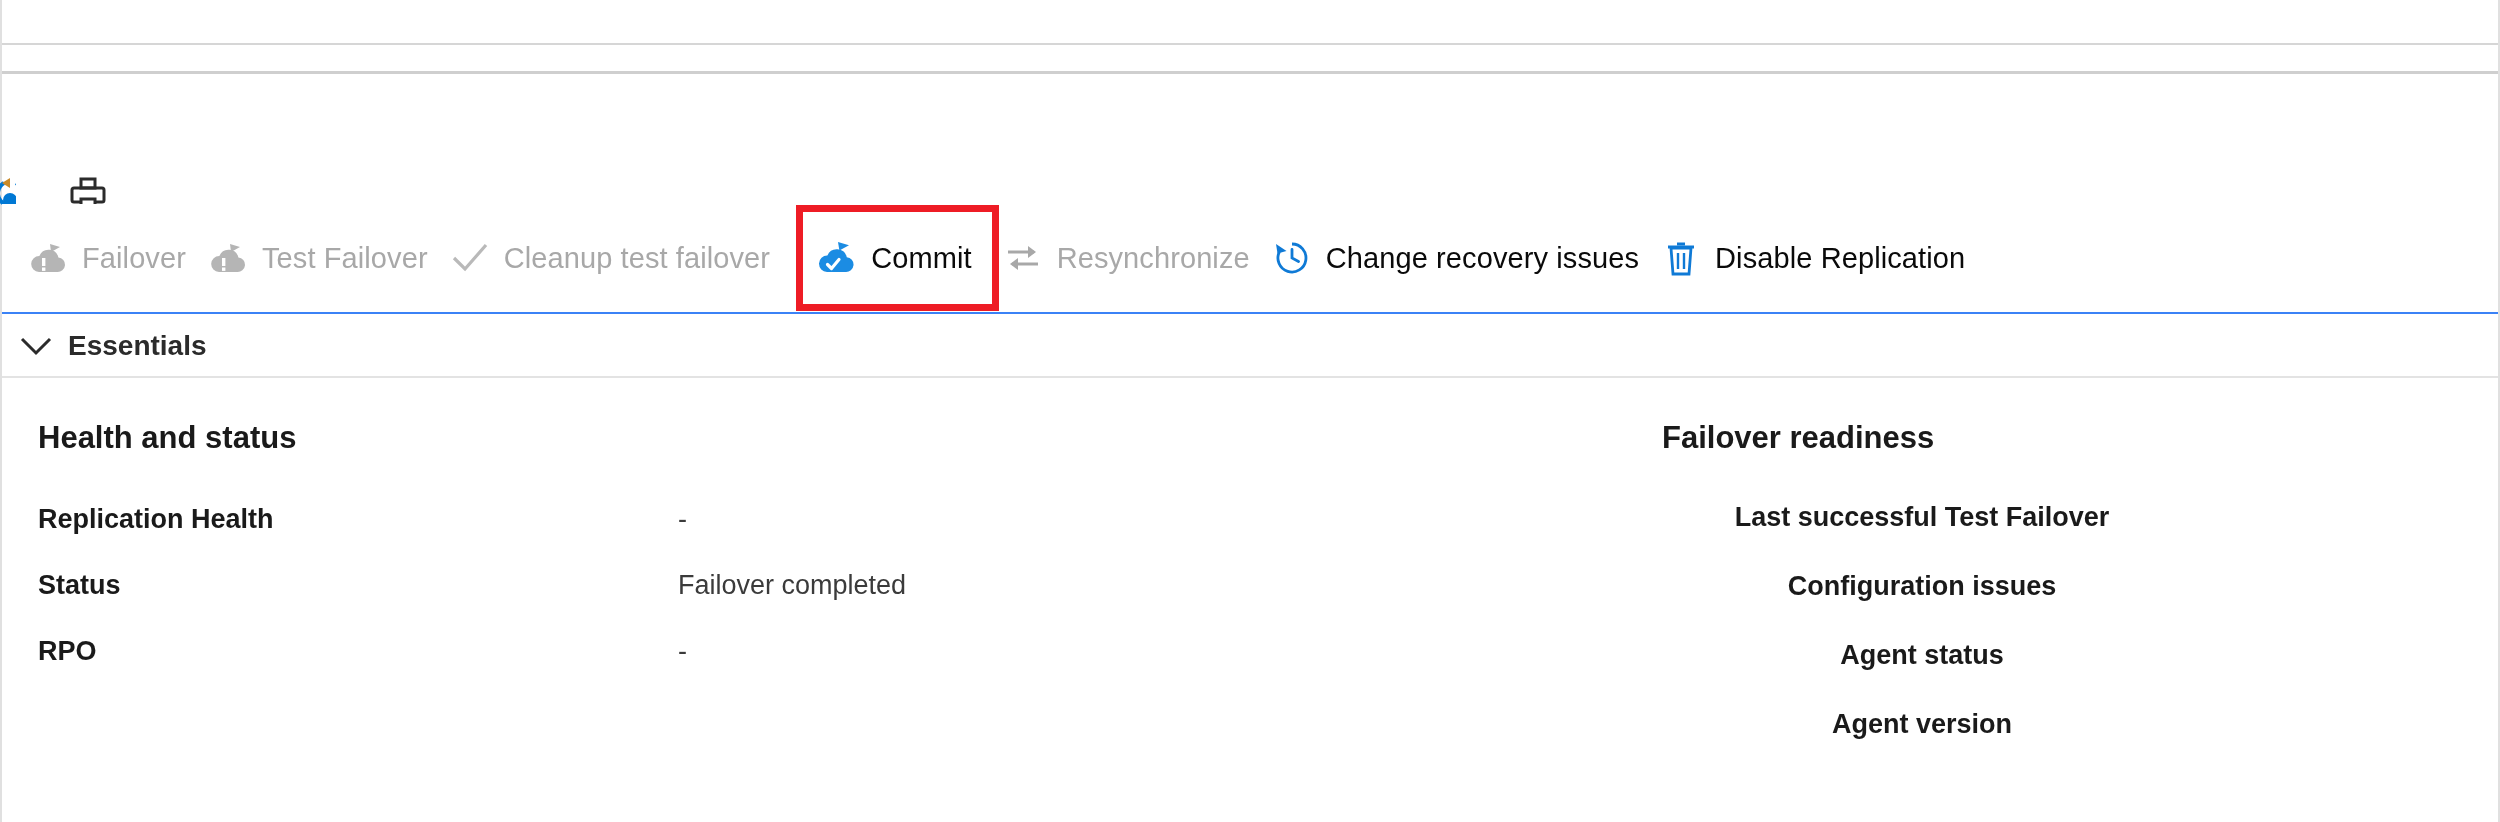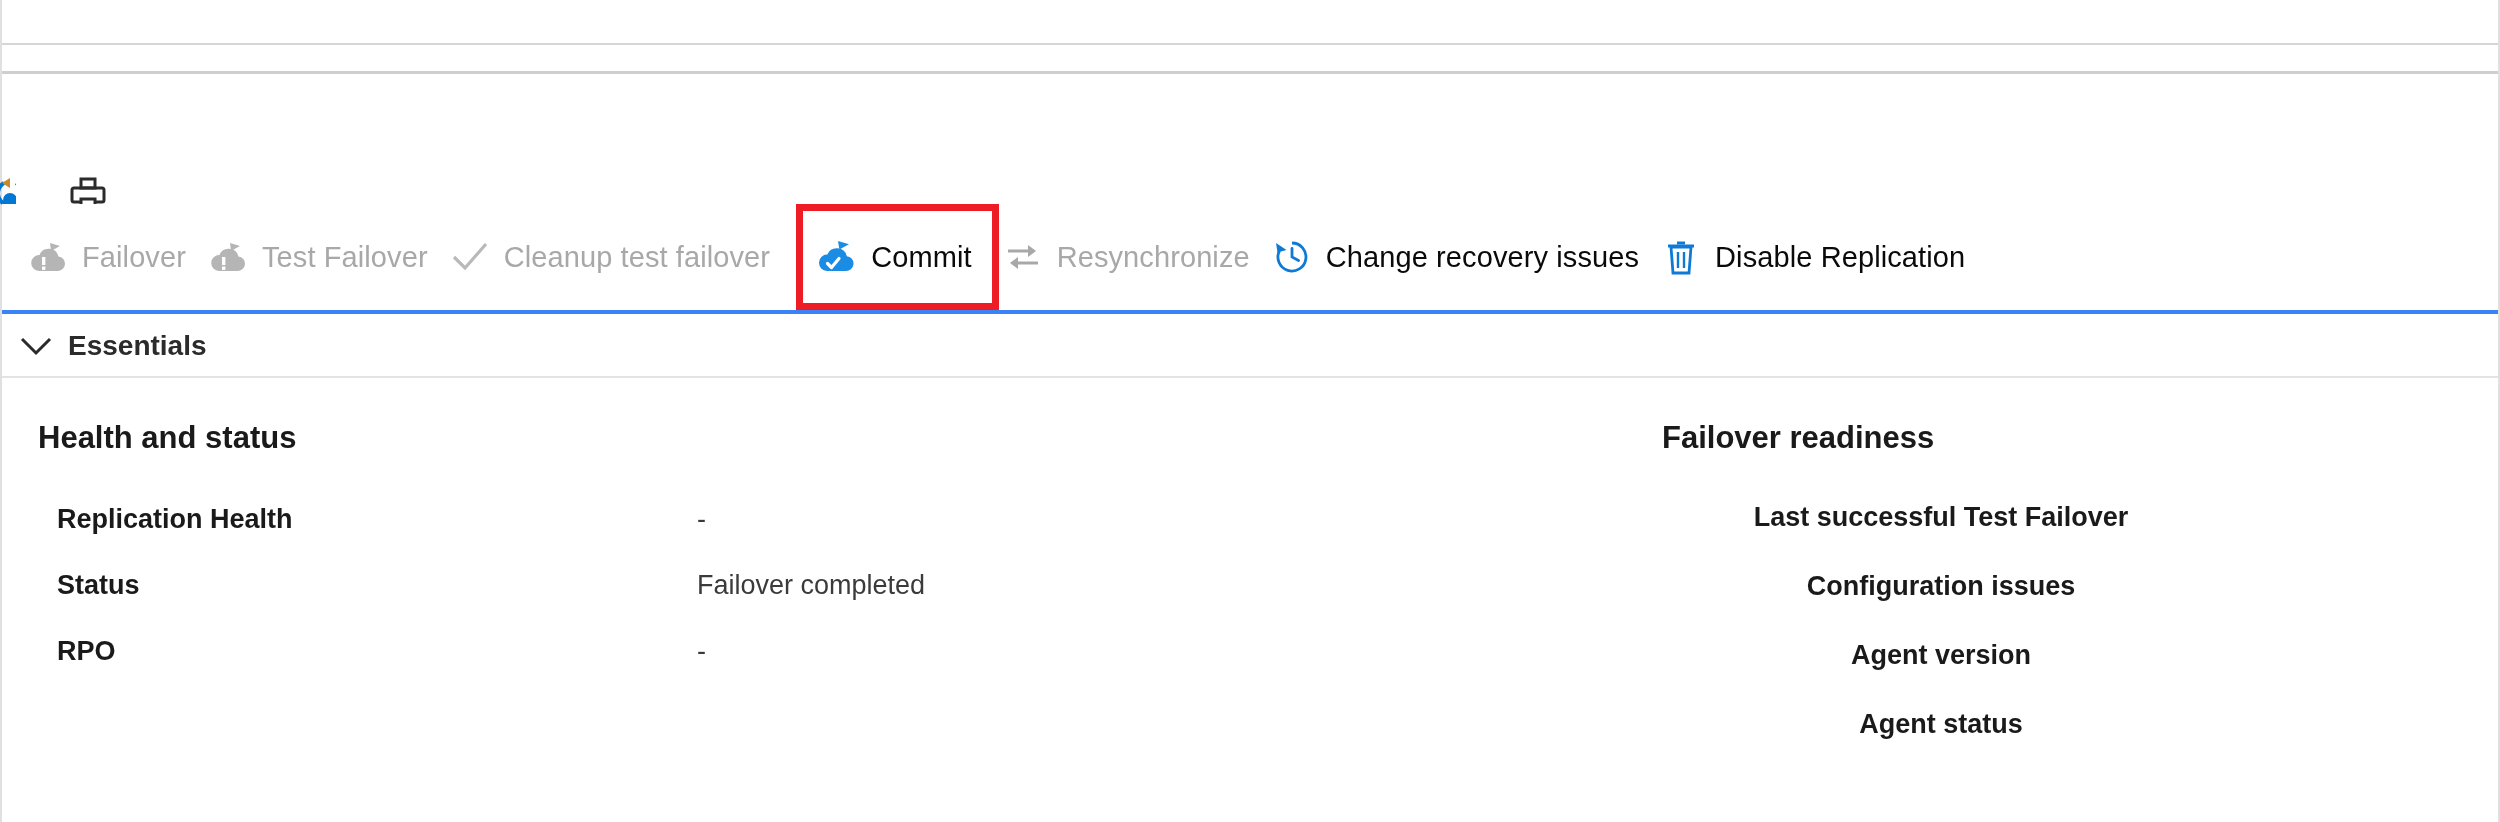--- a/index.html
+++ b/index.html
@@ -61,21 +61,21 @@
     justify-content: center;
     cursor: pointer;
   }
 
   
   .toolbar {
     position: absolute;
     left: 0; top: 204px;
     width: 2496px; height: 110px;
     background: #ffffff;
-    border-bottom: 4px solid #3b82f6;
+    border-bottom: 2px solid #3b82f6;
     display: flex;
     align-items: center;
     padding-left: 22px;
   }
   .tb-item {
     display: flex;
     align-items: center;
     height: 72px;
     padding: 0 18px 0 4px;
     white-space: nowrap;
@@ -153,21 +153,20 @@
     margin-top: 40px;
     white-space: nowrap;
   }
 
   .kv-list { margin-top: 48px; }
   .kv-row {
     display: flex;
     align-items: flex-start;
     margin-bottom: 28px;
     height: 38px;
-    margin-left: 19px;
   }
   .kv-key {
     width: 640px;
     font-size: 27px;
     font-weight: bold;
     color: #1a1a1a;
     white-space: nowrap;
   }
   .kv-val {
     font-size: 27px;
@@ -331,27 +330,27 @@
           <span class="kv-key">Last successful Test Failover</span>
           <span class="kv-val"></span>
         </div>
 
         <div class="kv-row">
           <span class="kv-key">Configuration issues</span>
           <span class="kv-val"></span>
         </div>
 
         <div class="kv-row">
+          <span class="kv-key">Agent status</span>
+          <span class="kv-val"></span>
+        </div>
+
+        <div class="kv-row">
           <span class="kv-key">Agent version</span>
           <span class="kv-val"></span>
         </div>
 
-        <div class="kv-row">
-          <span class="kv-key">Agent status</span>
-          <span class="kv-val"></span>
-        </div>
-
       </div>
     </div>
 
   </div>
 
 </div>
 
 </body></html>

